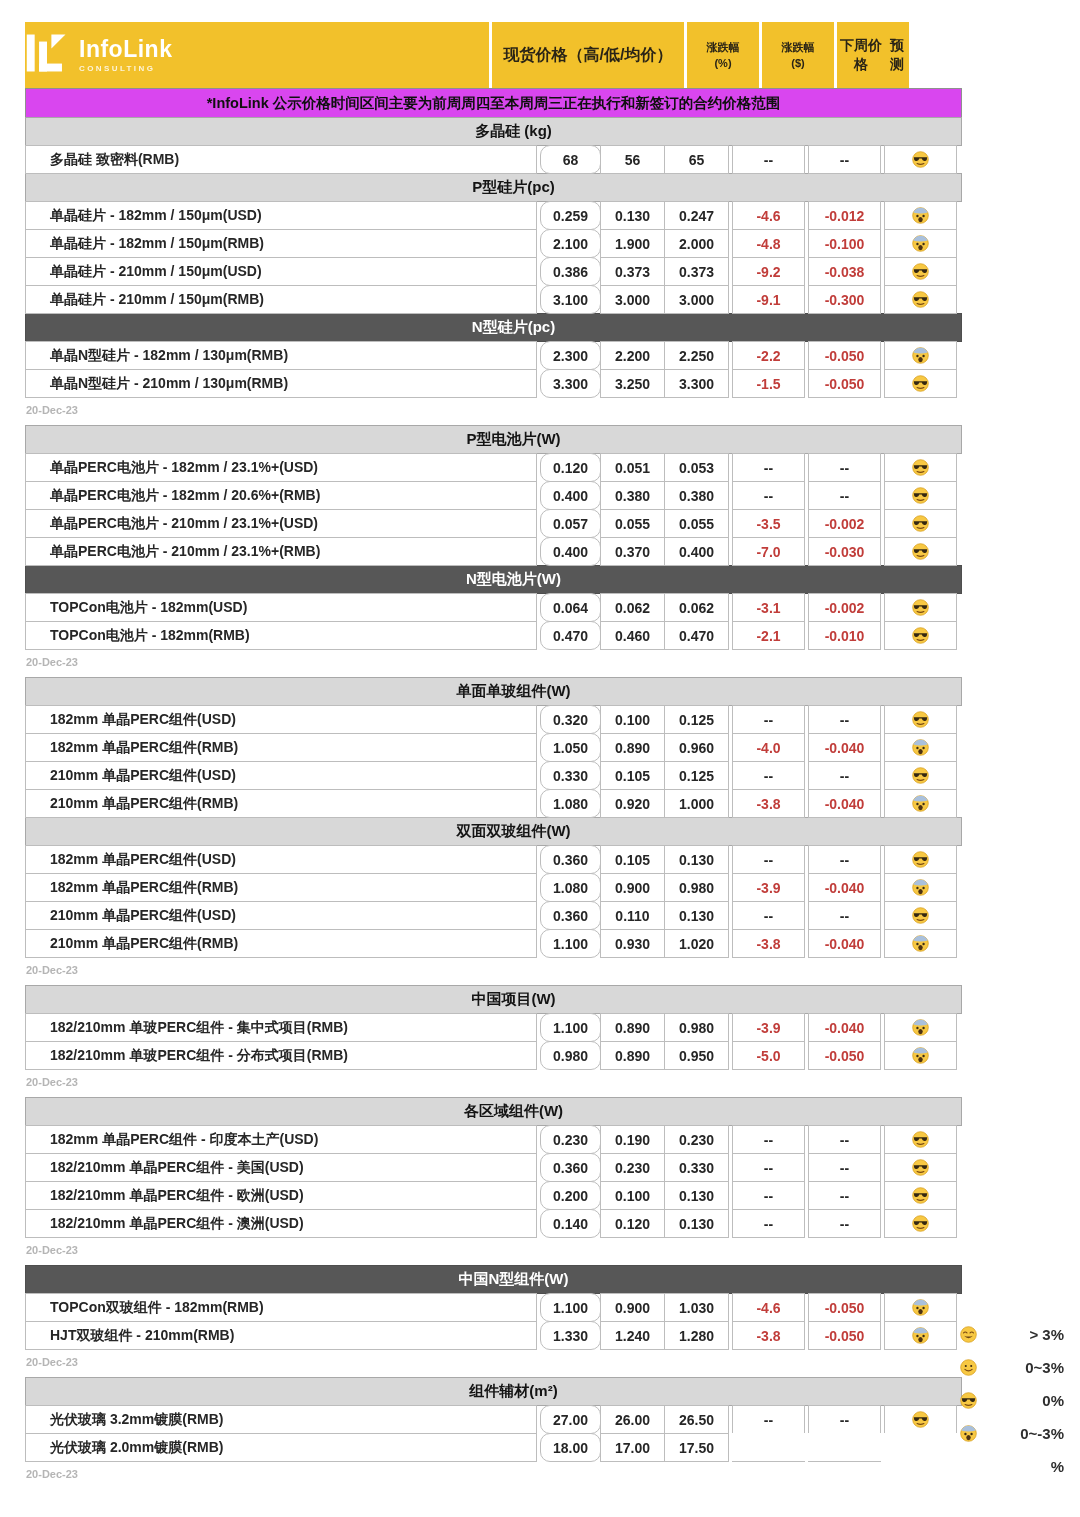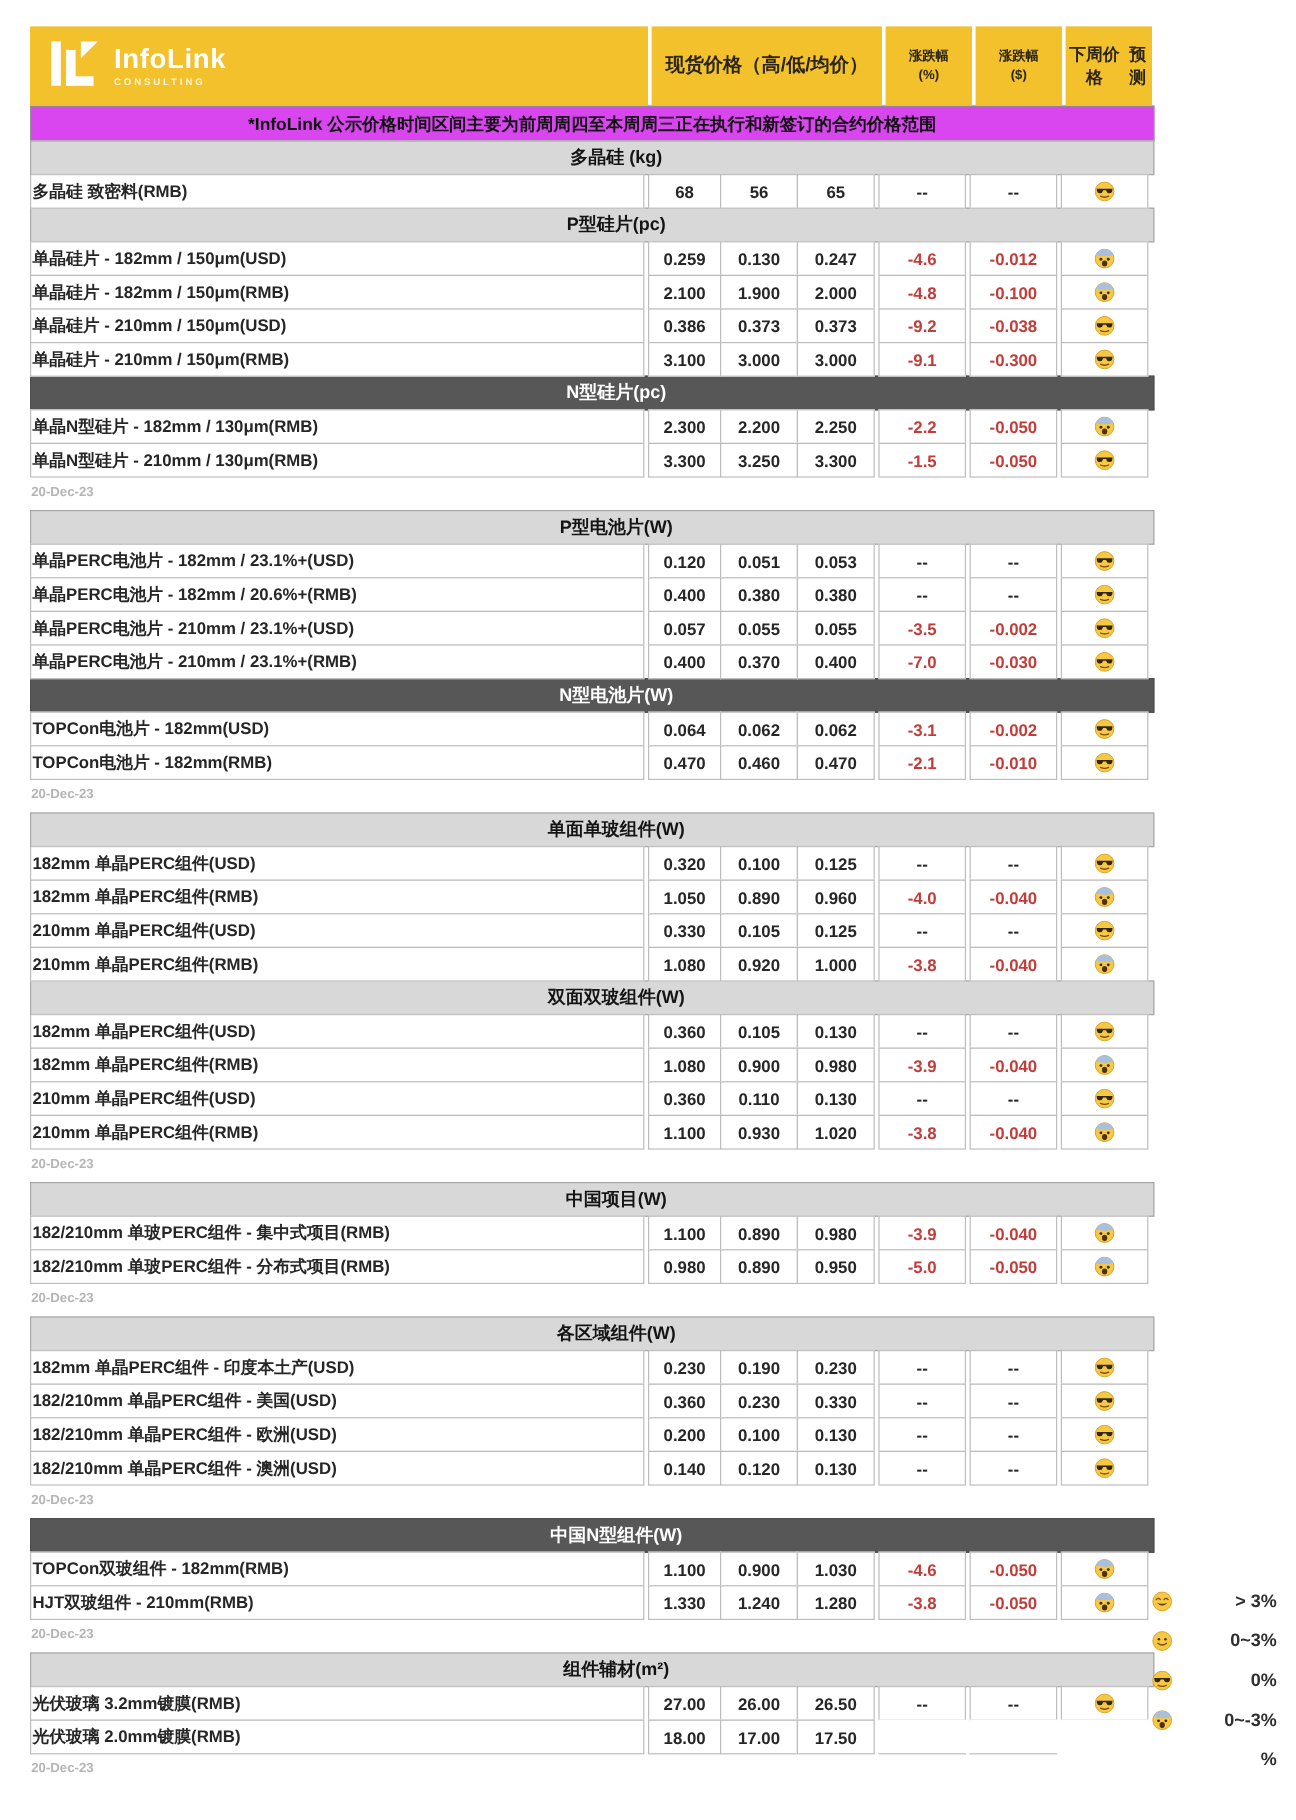--- a/index.html
+++ b/index.html
@@ -7,41 +7,41 @@
     --hdr-light:#D8D8D8; --hdr-dark:#575757; --date:#B5B5B5; --ink:#262626;
   }
   html,body{margin:0;padding:0;}
   body{width:1080px;height:1517px;background:#fff;position:relative;overflow:hidden;
        font-family:"Liberation Sans","DejaVu Sans",sans-serif;color:var(--ink);}
   .content{position:absolute;left:25px;top:22px;width:937px;}
   
   .brand-header{display:flex;height:66px;}
   .yh{background:var(--yellow);display:flex;align-items:center;justify-content:center;
       text-align:center;color:#2A2416;font-weight:700;box-sizing:border-box;}
-  .yh-logo{width:515px;justify-content:flex-start;padding-left:16px;}
+  .yh-logo{width:464px;justify-content:flex-start;padding-left:0;}
   .yh-spot{width:192px;margin-left:3px;flex-direction:row;font-size:16px;line-height:1.35;}
   .yh-pct,.yh-usd{width:72px;margin-left:3px;flex-direction:column;font-size:11px;line-height:1.5;}
   .yh-forecast{width:72px;margin-left:3px;flex-direction:row;font-size:14px;line-height:1.35;}
   .logo-wrap{display:flex;align-items:center;gap:10px;}
   .logo-text{display:flex;flex-direction:column;align-items:flex-start;}
   .logo-text .nm{font-size:23px;color:#fff;letter-spacing:.5px;line-height:1;font-weight:700;}
   .logo-text .sb{font-size:8px;color:rgba(255,255,255,.82);letter-spacing:2.4px;margin-top:3px;font-weight:700;}
   
   .note{height:30px;border:1px solid #8F8F8F;box-sizing:border-box;display:flex;align-items:center;
         justify-content:center;font-size:14.5px;font-weight:700;color:#101010;background:#d946ef;}
   
   .section-header{height:29px;margin-top:-1px;border:1px solid #A8A8A8;box-sizing:border-box;
         display:flex;align-items:center;justify-content:center;font-size:15px;font-weight:700;padding-left:40px;}
   .section-header.light{background:var(--hdr-light);color:#141414;}
   .section-header.dark{background:var(--hdr-dark);color:#fff;border-color:#4E4E4E;}
   .row{display:flex;height:29px;margin-top:-1px;}
   .cell{box-sizing:border-box;border:1px solid var(--border);height:29px;background:#fff;
         display:flex;align-items:center;justify-content:center;font-size:14px;font-weight:700;color:var(--ink);}
-  .c-label{width:512px;justify-content:flex-start;padding-left:1px;}
-  .c-high{width:61px;margin-left:3px;}
+  .c-label{width:512px;justify-content:flex-start;padding-left:24px;}
+  .c-high{width:61px;margin-left:3px;border-radius:10px;}
   .c-low,.c-avg{width:65px;margin-left:-1px;}
   .c-pct,.c-usd,.c-emo{width:73px;margin-left:3px;}
   .neg{color:var(--red);}
   .cell.covered{border:none;border-bottom:1px solid var(--border);}
   .c-emo.covered{border:none;}
   .date{font-size:11px;font-weight:700;color:var(--date);height:18px;line-height:18px;margin:3px 0 7px 1px;}
   
   .legend{position:absolute;left:960px;top:1318px;width:104px;}
   .legend-item{display:flex;align-items:center;height:33px;}
   .legend-item .emoslot{width:20px;display:flex;align-items:center;}

